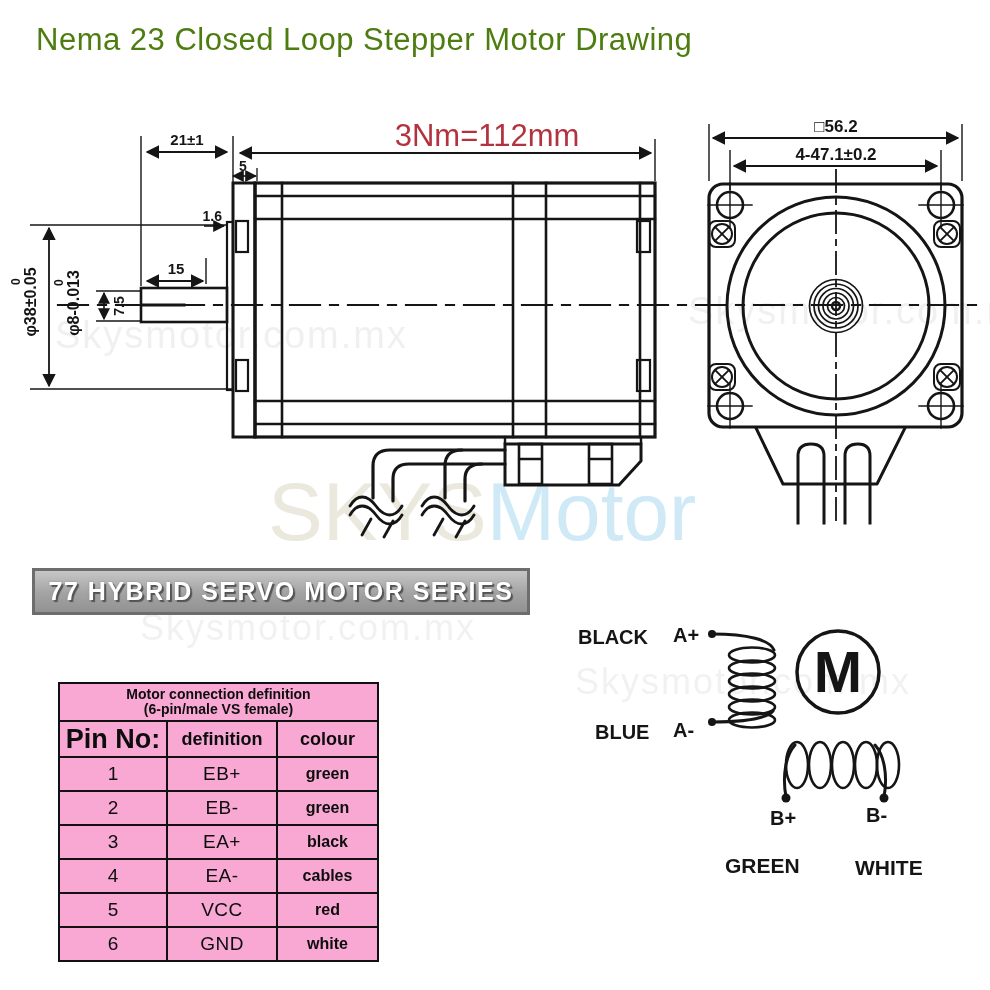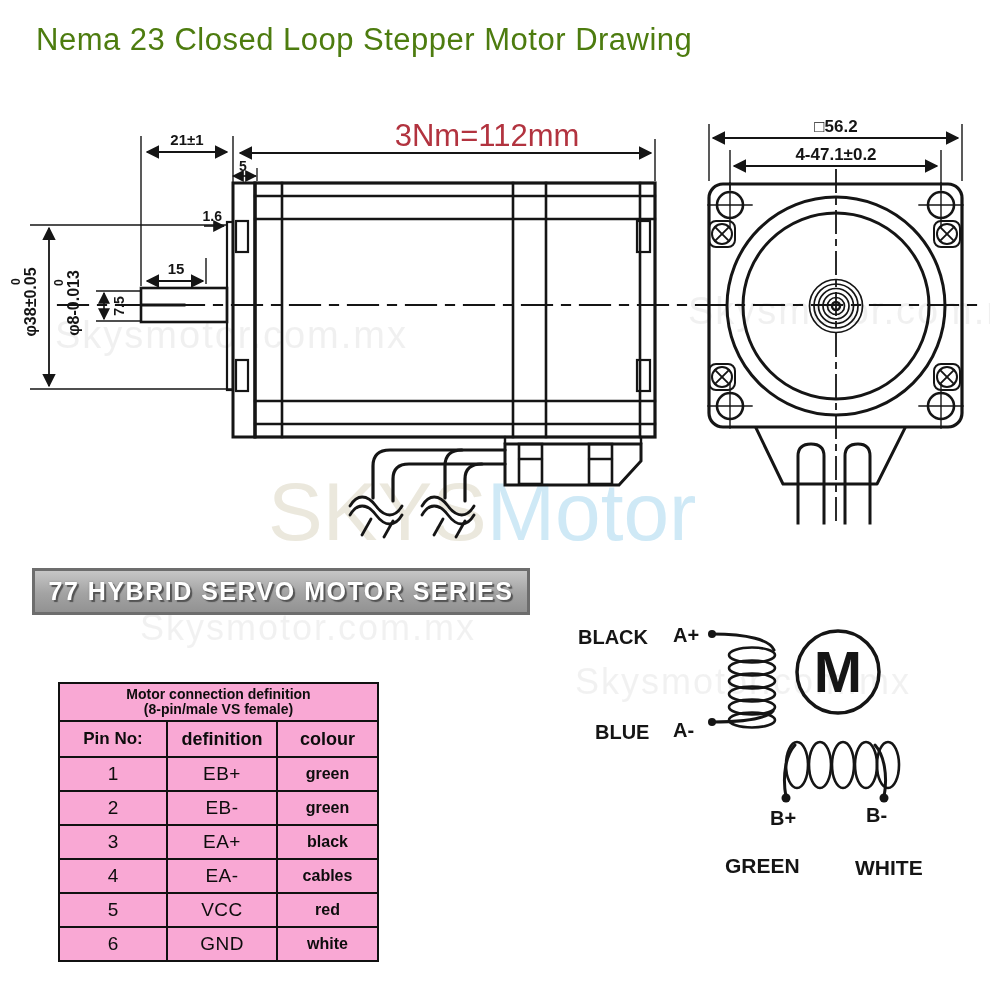--- a/index.html
+++ b/index.html
@@ -14,21 +14,21 @@
         text-shadow:2px 2px 1px rgba(70,70,70,.85),0 0 2px #8a8a8a;}
   #encoder-block{position:absolute;left:73px;top:618px;font-size:21px;font-weight:bold;
         line-height:26px;color:#0d0d0d;letter-spacing:.2px;}
   table.pin-table{position:absolute;left:58px;top:682px;border-collapse:collapse;
         background:#f9a8d4;}
   table.pin-table td,table.pin-table th{border:2.5px solid #111;padding:0;text-align:center;
         font-family:"Liberation Sans",sans-serif;color:#0d0d0d;}
   .tbl-title{height:36px;font-size:14px;font-weight:bold;line-height:1.1;}
   .tbl-head td{height:34px;font-weight:bold;}
   .col-pin{width:108px;} .col-def{width:110px;} .col-col{width:101px;}
-  .head-pin{font-size:17px;border-radius:13px;} .head-def{font-size:18px;} .head-col{font-size:18px;}
+  .head-pin{font-size:27px;border-radius:13px;} .head-def{font-size:18px;} .head-col{font-size:18px;}
   .row-data td{height:32px;}
   .cell-pin{font-size:19px;} .cell-def{font-size:19px;letter-spacing:.5px;}
   .cell-col{font-size:16px;font-weight:bold;}
 </style>
 </head>
 <body>
 
 <div id="page">
 
   <div id="page-title">Nema 23 Closed Loop Stepper Motor Drawing</div>
@@ -256,21 +256,21 @@
   <table class="pin-table">
     <colgroup>
         <col class="col-pin">
         <col class="col-def">
         <col class="col-col">
       </colgroup>
     <tbody>
         <tr>
       <td colspan="3" class="tbl-title">
         <div>Motor connection definition</div>
-        <div>(8-pin/male VS female)</div>
+        <div>(6-pin/male VS female)</div>
       </td>
     </tr>
     <tr class="tbl-head">
       <td class="head-pin">Pin No:</td>
       <td class="head-def">definition</td>
       <td class="head-col">colour</td>
     </tr>
     <tr class="row-data">
       <td class="cell-pin">1</td>
       <td class="cell-def">EB+</td>

